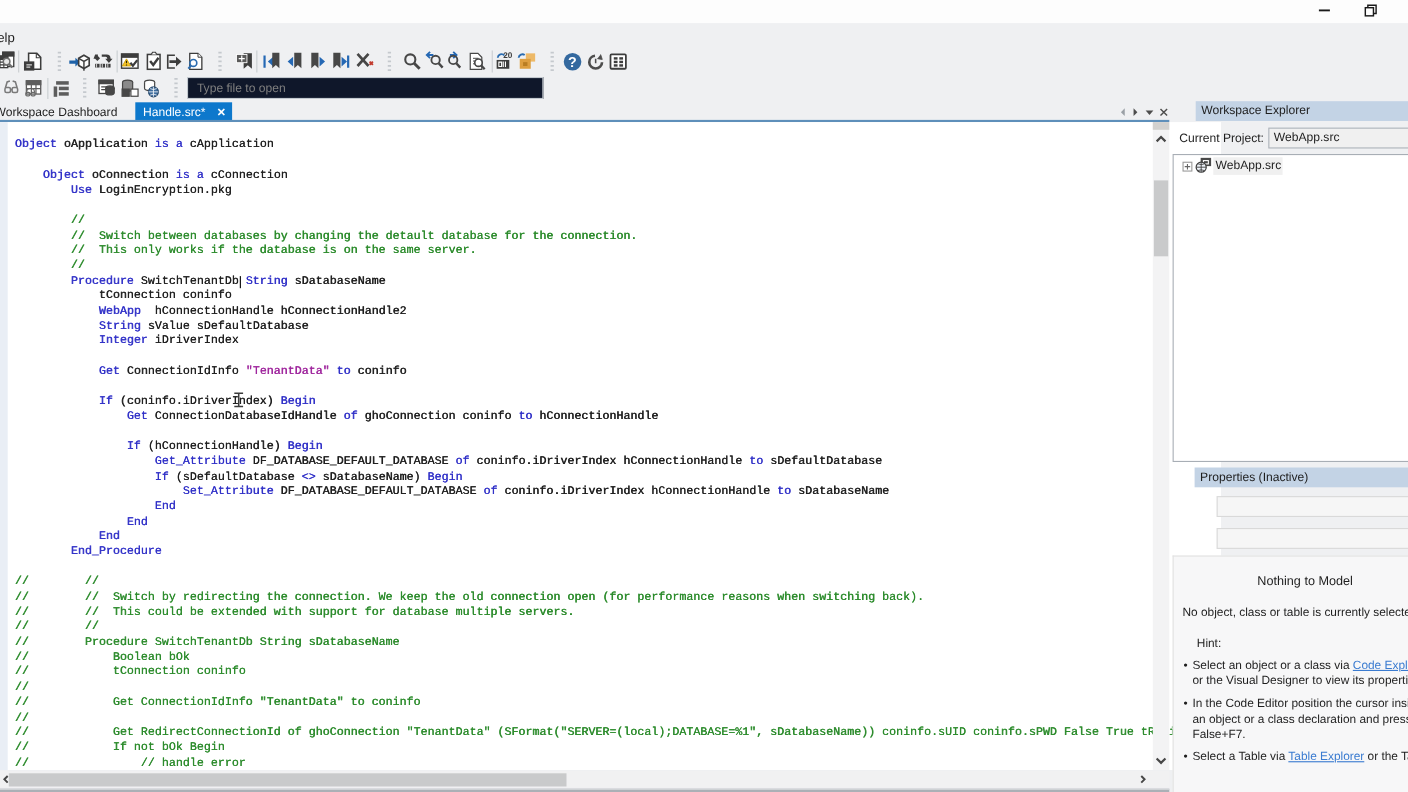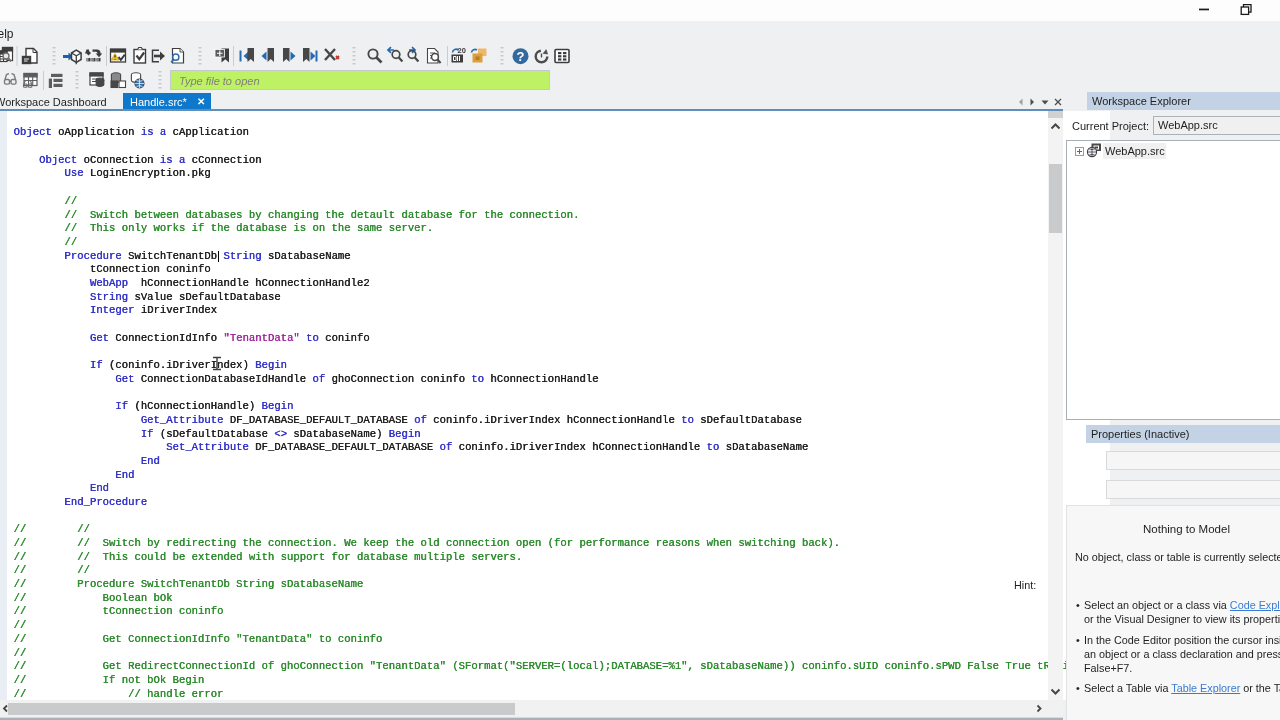--- a/index.html
+++ b/index.html
@@ -35,21 +35,21 @@
 #treebox { left:1066px; top:140px; width:222px; height:280px; background:#ffffff; border:1px solid #a8aeb5; }
 #tree-hl { left:36px; top:2px; width:63px; height:16px; background:#f0f0f0; position:absolute; }
 #tree-plus { left:8px; top:6px; width:9px; height:9px; border:1px solid #9a9a9a; background:#fff; position:absolute; }
 #tree-lbl { left:38px; top:3.5px; font-size:11px; position:absolute; }
 #fld1 { left:1106px; top:451px; width:182px; height:19px; background:#f6f6f6; border:1px solid #d9d9d9; }
 #fld2 { left:1106px; top:480px; width:182px; height:19px; background:#f6f6f6; border:1px solid #d9d9d9; }
 #hintbox { left:1066px; top:505px; width:248px; height:215px; background:#f7f7f8; border-left:1px solid #e2e2e2; border-top:1px solid #e2e2e2; }
 .ht { font-size:10.8px; color:#1e1e1e; position:absolute; white-space:pre; }
 a.lnk { color:#3a7bd0; text-decoration:underline; }
 
-#fileopen { left:170px; top:70px; width:380px; height:20px; background:#bef264; border:1px solid #c3c9cf;font-style:italic; }
+#fileopen { left:170px; top:70px; width:324px; height:20px; background:#0f172a; border:1px solid #c3c9cf; }
 #fileopen span { position:absolute; left:8px; top:3.5px; font-size:11px; color:#7f7f7f; }
 </style>
 </head>
 <body>
 <div id="titlebar" class="abs"></div>
 <svg class="abs" style="left:1196px;top:0;width:70px;height:20px" viewBox="0 0 70 20">
   <rect x="3" y="8.6" width="10" height="1.7" fill="#1a1a1a"></rect>
   <g fill="none" stroke="#1a1a1a" stroke-width="1.3">
     <path d="M47.5 7 v-2.3 h7.5 v7.5 h-2.3" fill="#fff"></path>
     <rect x="45.2" y="7" width="7.4" height="7.4" fill="#fff"></rect>
@@ -353,21 +353,21 @@
   <span id="tree-lbl">WebApp.src</span>
 </div>
 <div id="pr-hdr" class="abs hdrblue">
     <span>Properties (Inactive)</span>
   </div>
 <div id="fld1" class="abs"></div>
 <div id="fld2" class="abs"></div>
 <div id="hintbox" class="abs"></div>
 <div class="ht" style="left:1143px;top:523px;font-weight:normal;font-size:11.5px">Nothing to Model</div>
 <div class="ht" style="left:1075px;top:551px">No object, class or table is currently selected.</div>
-<div class="ht" style="left:1014px;top:579px">Hint:</div>
+<div class="ht" style="left:1088px;top:579px">Hint:</div>
 <div class="ht" style="left:1076px;top:599px">•</div>
 <div class="ht" style="left:1084px;top:599px">Select an object or a class via <a class="lnk">Code Explorer</a></div>
 <div class="ht" style="left:1084px;top:613px">or the Visual Designer to view its properties.</div>
 <div class="ht" style="left:1076px;top:634px">•</div>
 <div class="ht" style="left:1084px;top:634px">In the Code Editor position the cursor inside</div>
 <div class="ht" style="left:1084px;top:648px">an object or a class declaration and press</div>
 <div class="ht" style="left:1084px;top:662px">False+F7.</div>
 <div class="ht" style="left:1076px;top:682px">•</div>
 <div class="ht" style="left:1084px;top:682px">Select a Table via <a class="lnk">Table Explorer</a> or the Table</div>
 <div class="ht" style="left:1084px;top:728px">Editor to view its attribute properties.</div>

